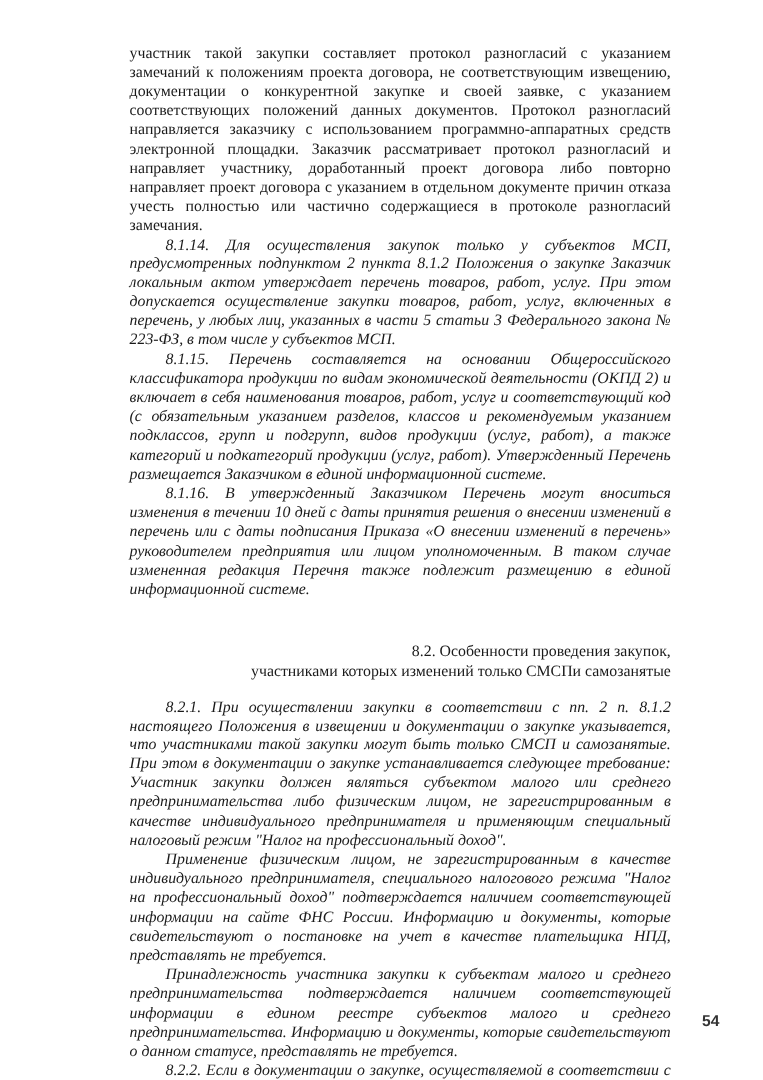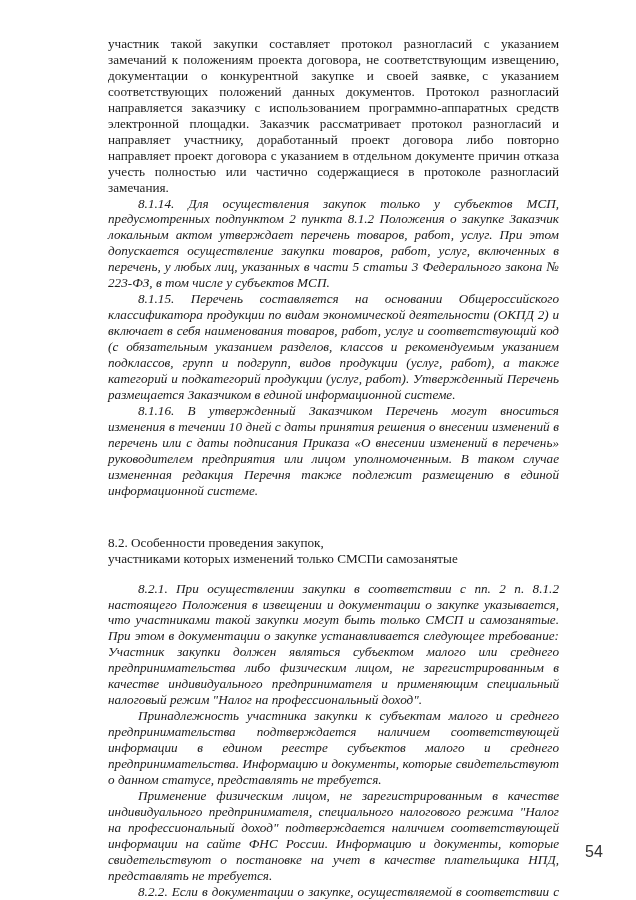--- a/index.html
+++ b/index.html
@@ -8,43 +8,43 @@
       position: absolute; left: 0; top: 0; width: 636px; height: 900px; background: #ffffff;
     }
     .content {
       position: absolute; left: 108px; top: 36px; width: 451px;
       font-family: "Liberation Serif", serif; font-size: 13.2px; line-height: 15.95px;
       color: #1a1a1a; text-align: justify;
     }
     .content p { margin: 0; }
     .indent { text-indent: 30px; font-style: italic; }
     .heading {
-      text-align: left; margin: 0;
+      text-align: right; margin: 0;
     }
     .heading-block { margin-top: 36px; margin-bottom: 14px; }
     .link { text-decoration: underline; color: #1a1a1a; cursor: pointer; }
     .page-number {
       position: absolute; left: 585px; top: 843px;
-      font-family: "Liberation Sans", sans-serif; font-size: 16px; color: #333;
+      font-family: "Liberation Sans", sans-serif; font-size: 13px; color: #333; font-weight: bold;
     }
   </style>
 </head>
 <body>
 
 <div class="page">
   <div class="content">
     <p>участник такой закупки составляет протокол разногласий с указанием замечаний к положениям проекта договора, не соответствующим извещению, документации о конкурентной закупке и своей заявке, с указанием соответствующих положений данных документов. Протокол разногласий направляется заказчику с использованием программно-аппаратных средств электронной площадки. Заказчик рассматривает протокол разногласий и направляет участнику, доработанный проект договора либо повторно направляет проект договора с указанием в отдельном документе причин отказа учесть полностью или частично содержащиеся в протоколе разногласий замечания.</p>
     <p class="indent">8.1.14. Для осуществления закупок только у субъектов МСП, предусмотренных подпунктом 2 пункта 8.1.2 Положения о закупке Заказчик локальным актом утверждает перечень товаров, работ, услуг. При этом допускается осуществление закупки товаров, работ, услуг, включенных в перечень, у любых лиц, указанных в части 5 статьи 3 Федерального закона № 223-ФЗ, в том числе у субъектов МСП.</p>
     <p class="indent">8.1.15. Перечень составляется на основании Общероссийского классификатора продукции по видам экономической деятельности (ОКПД 2) и включает в себя наименования товаров, работ, услуг и соответствующий код (с обязательным указанием разделов, классов и рекомендуемым указанием подклассов, групп и подгрупп, видов продукции (услуг, работ), а также категорий и подкатегорий продукции (услуг, работ). Утвержденный Перечень размещается Заказчиком в единой информационной системе.</p>
     <p class="indent">8.1.16. В утвержденный Заказчиком Перечень могут вноситься изменения в течении 10 дней с даты принятия решения о внесении изменений в перечень или с даты подписания Приказа «О внесении изменений в перечень» руководителем предприятия или лицом уполномоченным. В таком случае измененная редакция Перечня также подлежит размещению в единой информационной системе.</p>
 
     <div class="heading-block">
       <p class="heading">8.2. Особенности проведения закупок,</p>
       <p class="heading">участниками которых изменений только СМСПи самозанятые</p>
     </div>
 
     <p class="indent">8.2.1. При осуществлении закупки в соответствии с пп. 2 п. 8.1.2 настоящего Положения в извещении и документации о закупке указывается, что участниками такой закупки могут быть только СМСП и самозанятые. При этом в документации о закупке устанавливается следующее требование: Участник закупки должен являться субъектом малого или среднего предпринимательства либо физическим лицом, не зарегистрированным в качестве индивидуального предпринимателя и применяющим специальный налоговый режим "Налог на профессиональный доход".</p>
+    <p class="indent">Применение физическим лицом, не зарегистрированным в качестве индивидуального предпринимателя, специального налогового режима "Налог на профессиональный доход" подтверждается наличием соответствующей информации на сайте ФНС России. Информацию и документы, которые свидетельствуют о постановке на учет в качестве плательщика НПД, представлять не требуется.</p>
     <p class="indent">Принадлежность участника закупки к субъектам малого и среднего предпринимательства подтверждается наличием соответствующей информации в едином реестре субъектов малого и среднего предпринимательства. Информацию и документы, которые свидетельствуют о данном статусе, представлять не требуется.</p>
-    <p class="indent">Применение физическим лицом, не зарегистрированным в качестве индивидуального предпринимателя, специального налогового режима "Налог на профессиональный доход" подтверждается наличием соответствующей информации на сайте ФНС России. Информацию и документы, которые свидетельствуют о постановке на учет в качестве плательщика НПД, представлять не требуется.</p>
     <p class="indent"><span>8.2.2. Если в документации о закупке, осуществляемой в соответствии с </span><span class="link">подпунктом "б" пункта 4</span><span> Постановление Правительства РФ от 11.12.2014 N 1352 (ред. от 08.07.2022), установлено требование к обеспечению заявки на участие в закупке, размер такого обеспечения не может превышать 2 % начальной (максимальной) цены договора (цены лота) (ч. 27 ст. 3.2 Закона N 223-ФЗ, п. 23 Положения об особенностях участия СМСП в закупках). При этом такое обеспечение может предоставляться участником закупки по его выбору путем внесения денежных средств, путем предоставления банковской гарантии или иным способом, предусмотренным документацией о закупке согласно ст. 3.4 Закона N 223-ФЗ.</span></p>
   </div>
   <div class="page-number">54</div>
 </div>
 
 </body></html>

